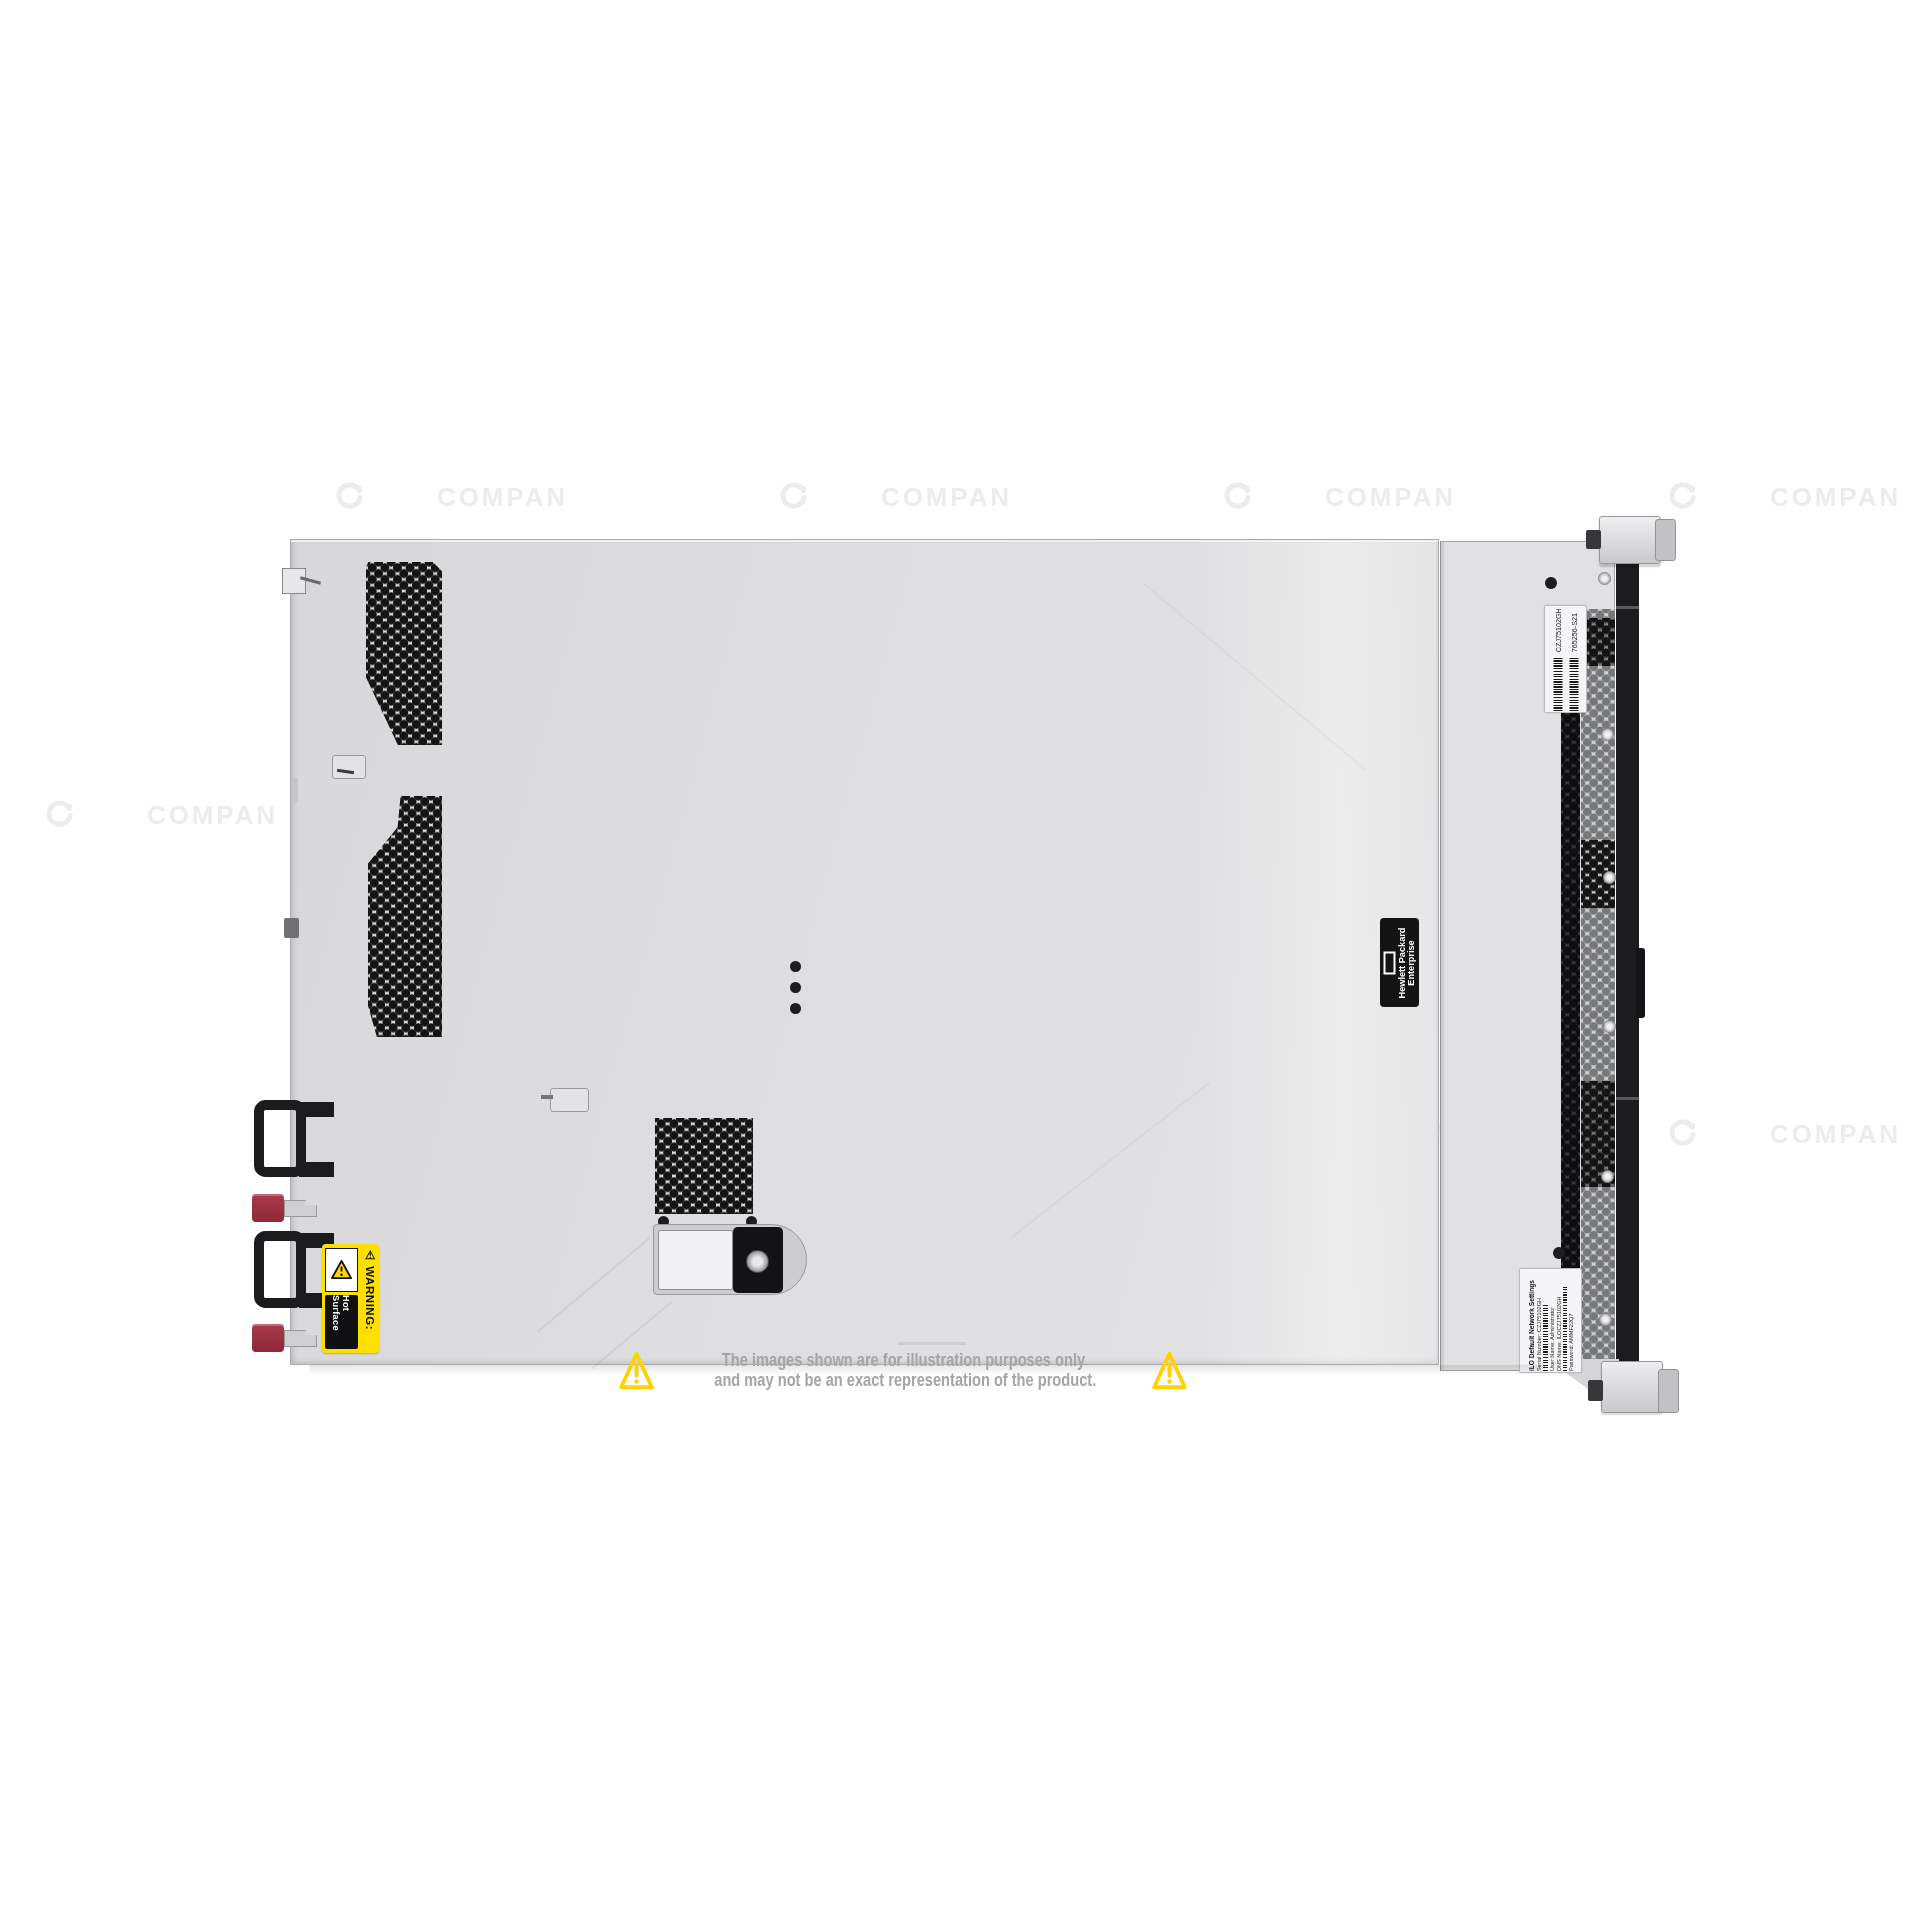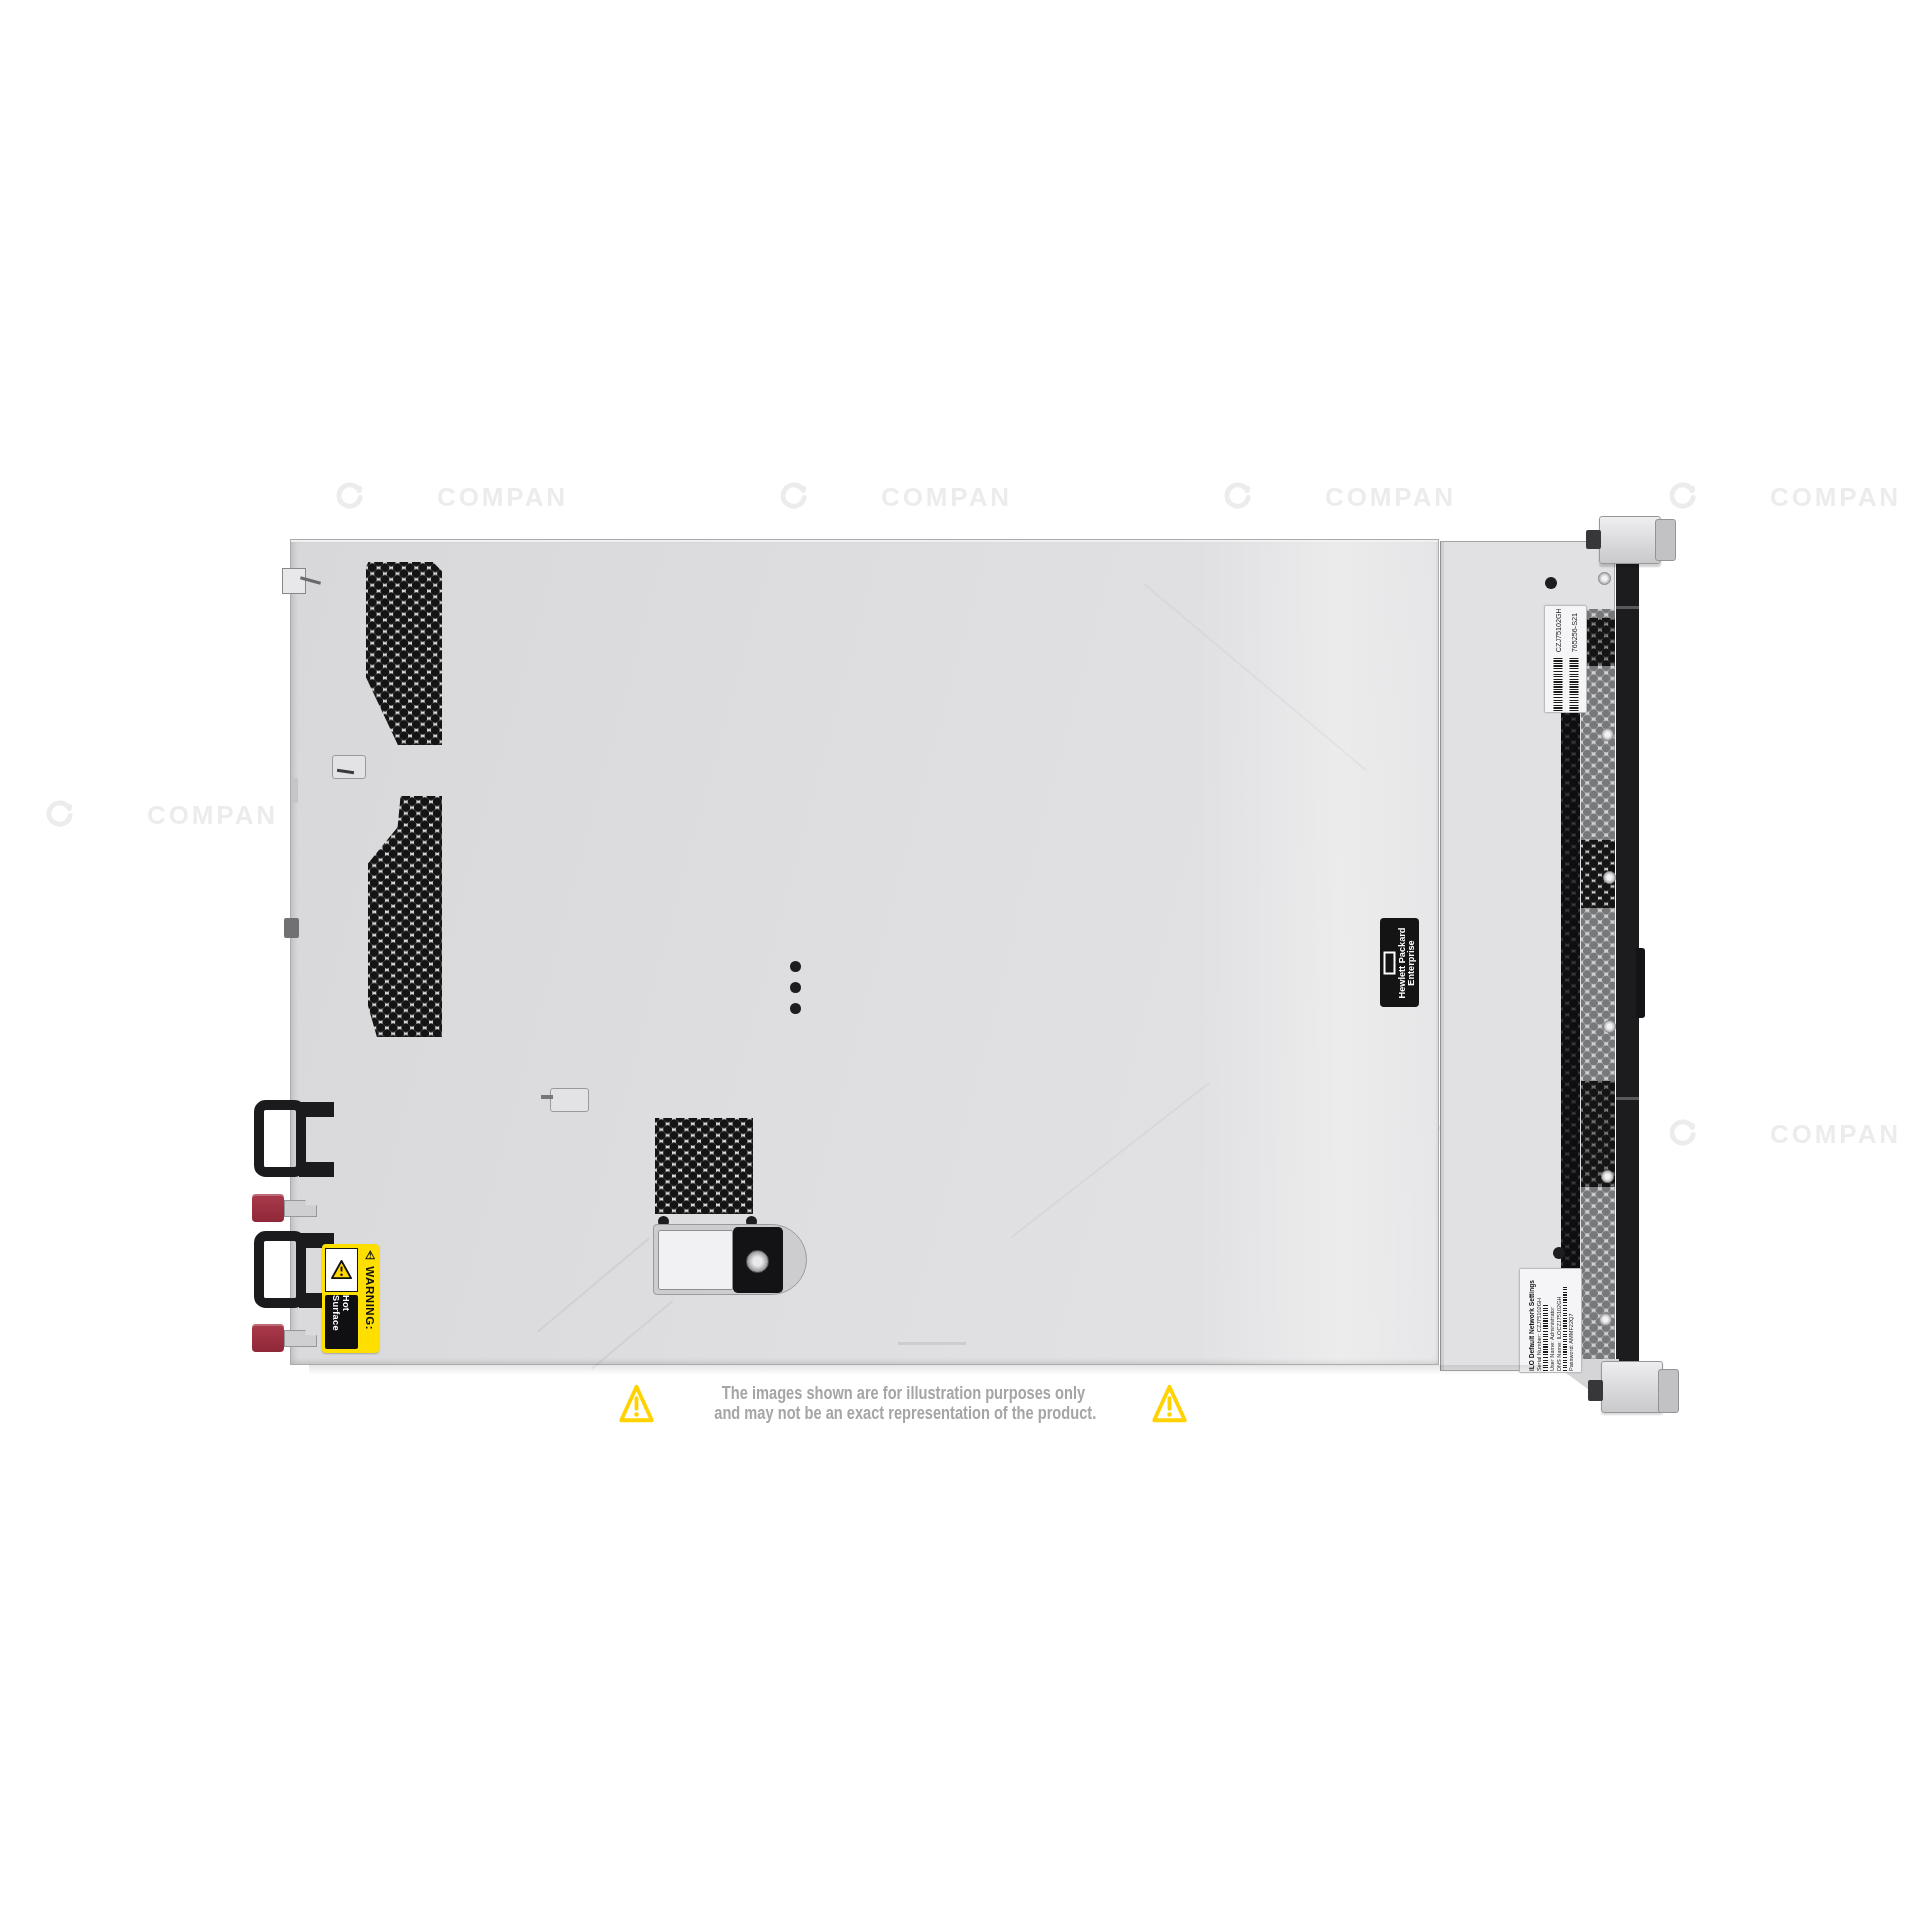--- a/index.html
+++ b/index.html
@@ -284,21 +284,21 @@
       </div>
       <div class="abs vert" style="right:1.9px;top:3.9px;height:100px;font-size:11.6px;font-weight:bold;color:#111;letter-spacing:0.5px;">⚠ WARNING:</div>
       <div class="abs vert" style="left:2.9px;top:51px;width:33px;height:54px;background:#101012;color:#fff;border-radius:1.9px;
         display:flex;align-items:center;justify-content:center;font-size:9.2px;font-weight:bold;letter-spacing:0.3px;">Hot Surface</div>
     </div>
 
     <div class="abs" style="left:309px;top:1365px;width:1236px;height:9.7px;
       background:linear-gradient(180deg,rgba(0,0,0,.10),rgba(0,0,0,0));"></div>
   </div>
 
-  <div class="abs" style="left:618px;top:1381px;width:570px;display:flex;align-items:center;justify-content:space-between;">
+  <div class="abs" style="left:618px;top:1348px;width:570px;display:flex;align-items:center;justify-content:space-between;">
     <svg width="37" height="44" viewBox="0 0 38 46">
       <path d="M19 6 L35 41 H3 Z" fill="none" stroke="#FFD200" stroke-width="4" stroke-linejoin="round"></path>
       <line x1="19" y1="18" x2="19" y2="29" stroke="#FFD200" stroke-width="4" stroke-linecap="round"></line>
       <circle cx="19" cy="35" r="2.4" fill="#FFD200"></circle>
     </svg>
     <div id="disclaimer-text" style="width:473px;">
       <div>The images shown are for illustration purposes only</div>
       <div>and may not be an exact representation of the product.</div>
     </div>
     <svg width="37" height="44" viewBox="0 0 38 46">

